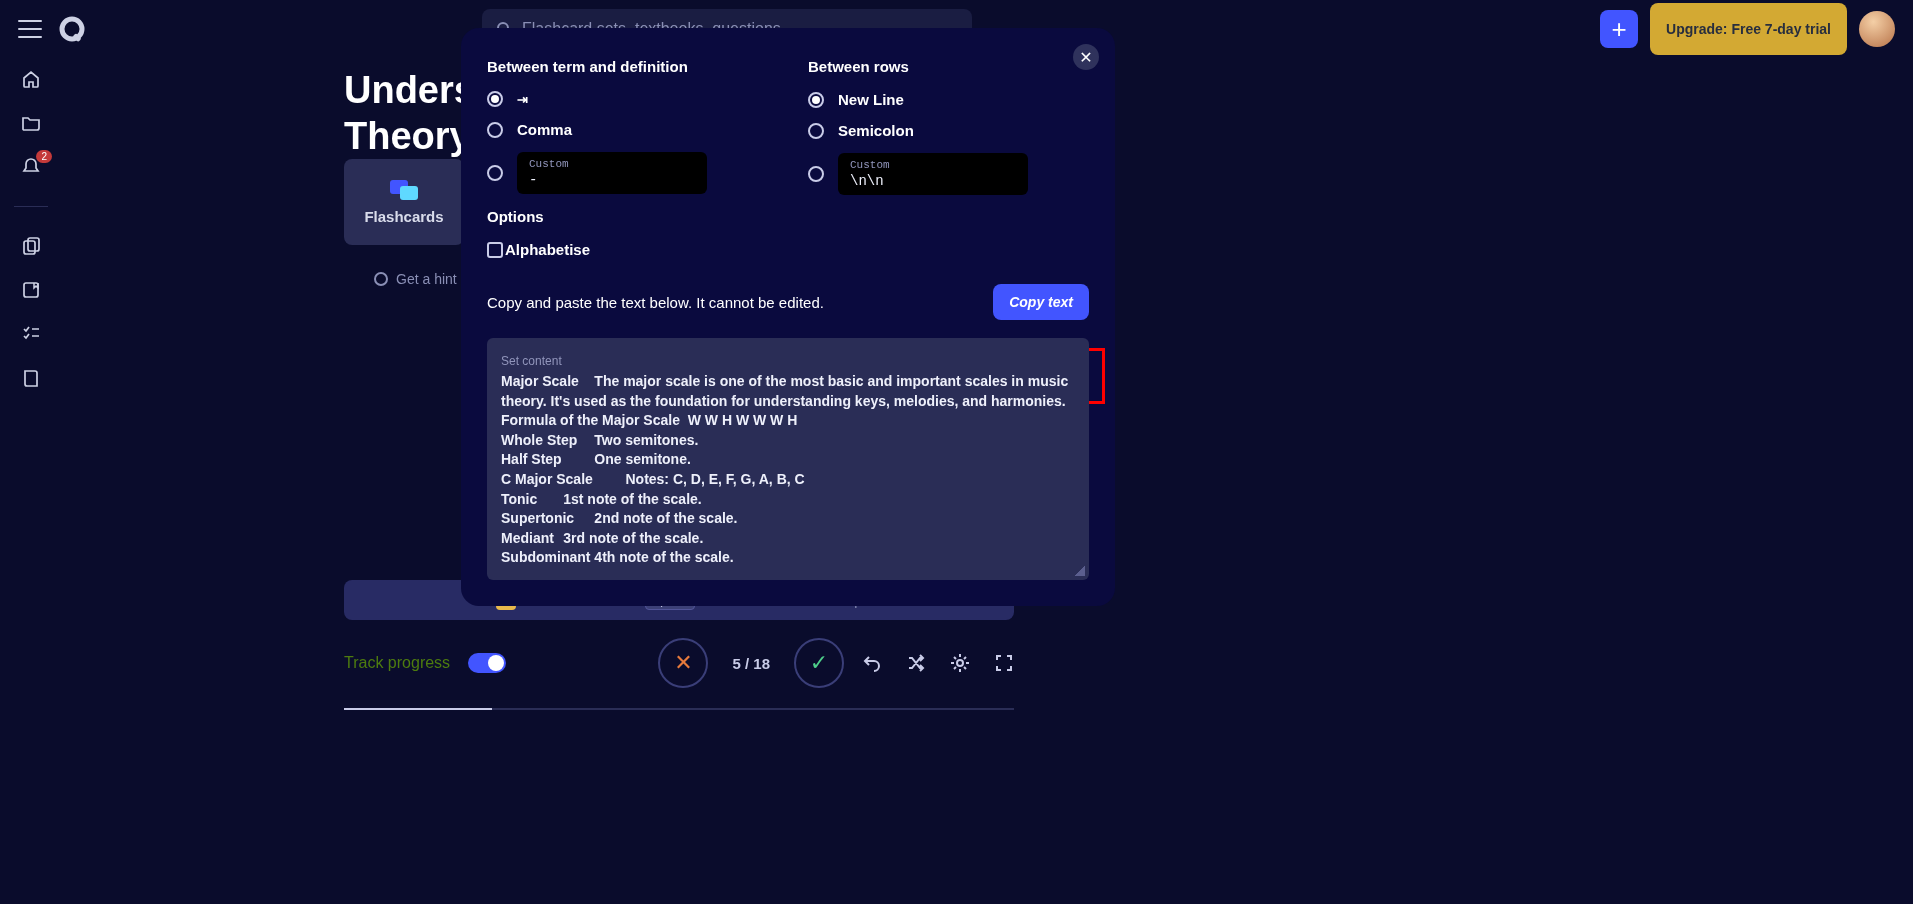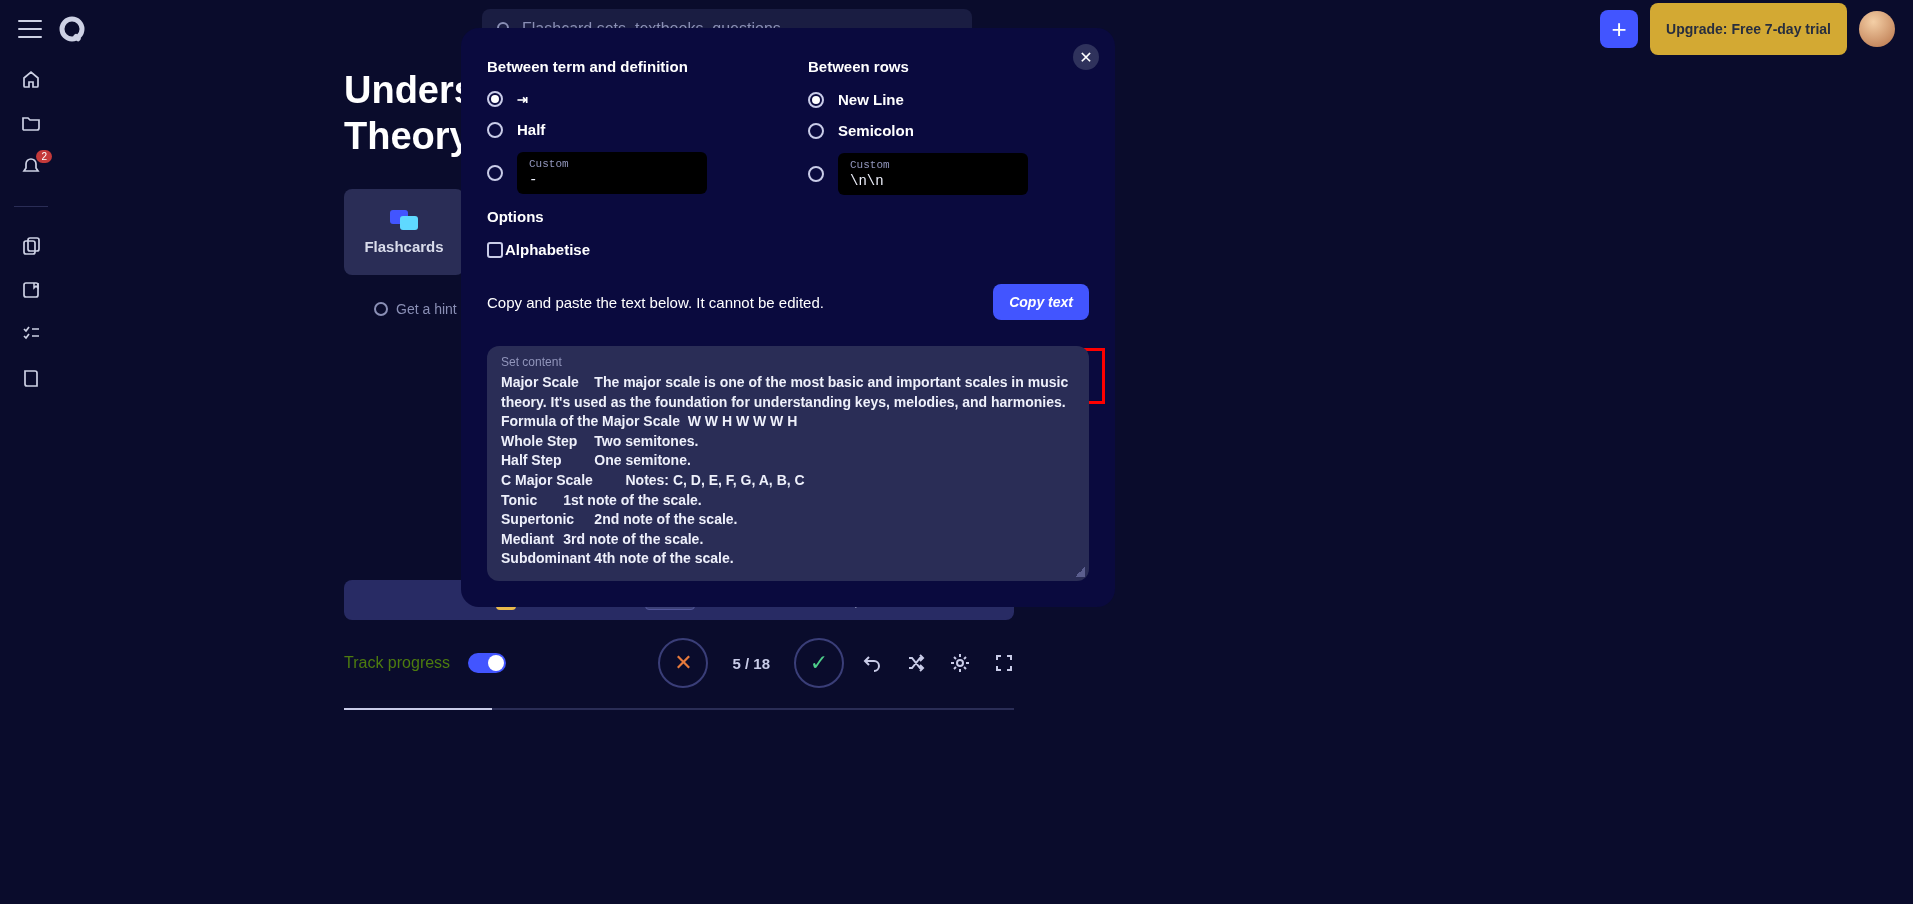--- a/index.html
+++ b/index.html
@@ -56,21 +56,21 @@
 .badge { position:absolute; top:-6px; right:-10px; background:#c43a3a; color:#fff; font-size:10px; border-radius:8px; padding:1px 5px;}
 
 
 .main {
   position: absolute;
   left: 344px;
   top: 68px;
   width: 670px;
 }
 .page-title { font-size: 38px; font-weight: 800; line-height: 1.2; }
-.tabcard { margin-top: 30px; background: #2a2d56; width: 120px; height: 86px; border-radius: 8px; display:flex; flex-direction:column; align-items:center; justify-content:center; gap:8px; color:#d9dceb; font-weight:600; font-size:15px;}
+.tabcard { background: #2a2d56; width: 120px; height: 86px; border-radius: 8px; display:flex; flex-direction:column; align-items:center; justify-content:center; gap:8px; color:#d9dceb; font-weight:600; font-size:15px;}
 .tabcard .tcicon { width:28px; height:20px; position:relative;}
 .tabcard .tcicon .r1{position:absolute;width:18px;height:14px;background:#4255ff;border-radius:3px;left:0;top:0;}
 .tabcard .tcicon .r2{position:absolute;width:18px;height:14px;background:#5fd9ff;border-radius:3px;left:10px;top:6px;}
 .hintrow { margin-top: 26px; color: #8a8fb5; font-size: 14px; display:flex; align-items:center; gap:8px; padding-left: 30px;}
 .bulb{width:14px;height:14px;border:2px solid #8a8fb5;border-radius:50%;position:relative;}
 
 
 .bottombar {
   position: absolute;
   left: 344px;
@@ -119,21 +119,21 @@
 .custom-input{background:#000000;border-radius:6px;padding:6px 12px 6px 12px;width:190px;font-family:Liberation Mono, monospace;}
 .custom-input .cl{font-size:11px;color:#9195bb;}
 .custom-input .cv{font-size:14px;color:#eef0fb;margin-top:2px;}
 .options-sec{margin-top:14px;}
 .chk-row{display:flex;align-items:center;gap:2px;margin-top:14px;cursor:pointer;}
 .chk{width:16px;height:16px;border:2px solid #c9cce8;border-radius:3px;}
 .copy-row{display:flex;align-items:center;margin-top:26px;}
 .copy-desc{font-size:15px;}
 .copy-btn{margin-left:auto;background:#4255ff;color:#fff;font-weight:700;font-size:14px;padding:10px 16px;border-radius:8px;cursor:pointer;font-style:italic;}
 .highlight-box{position:absolute;border:3px solid #ff0000;right:10px;top:320px;width:110px;height:56px;pointer-events:none;}
-.content-box{margin-top:26px;background:#2a2d56;border-radius:12px;padding:9px 14px 12px 14px;position:relative;}
+.content-box{margin-top:18px;background:#2a2d56;border-radius:6px;padding:16px 14px 12px 14px;position:relative;}
 .content-box .sclabel{font-size:12px;color:#9195bb;margin-bottom:4px;}
 .content-box .sctext{font-size:14px;line-height:1.4;color:#eef0fb;white-space:pre-wrap;font-weight:600;}
 .resize-handle{position:absolute;right:4px;bottom:4px;width:10px;height:10px;background:linear-gradient(135deg,transparent 50%,#5b5e8e 50%);}
 svg { display:block; }
 </style>
 </head>
 <body>
 
 <div class="topbar">
   <div class="hamburger">
@@ -266,21 +266,21 @@
   <div class="modal-close">✕</div>
   <div class="cols">
     <div class="col">
       <div class="sec-label">Between term and definition</div>
       <div class="radio-row">
         <div class="radio selected"></div>
         <span class="radio-label tab-sym">⇥</span>
       </div>
       <div class="radio-row">
         <div class="radio"></div>
-        <span class="radio-label">Half</span>
+        <span class="radio-label">Comma</span>
       </div>
       <div class="custom-row">
         <div class="radio"></div>
         <div class="custom-input">
           <div class="cl">Custom</div>
           <div class="cv">-</div>
         </div>
       </div>
       <div class="options-sec">
         <div class="sec-label">Options</div>

